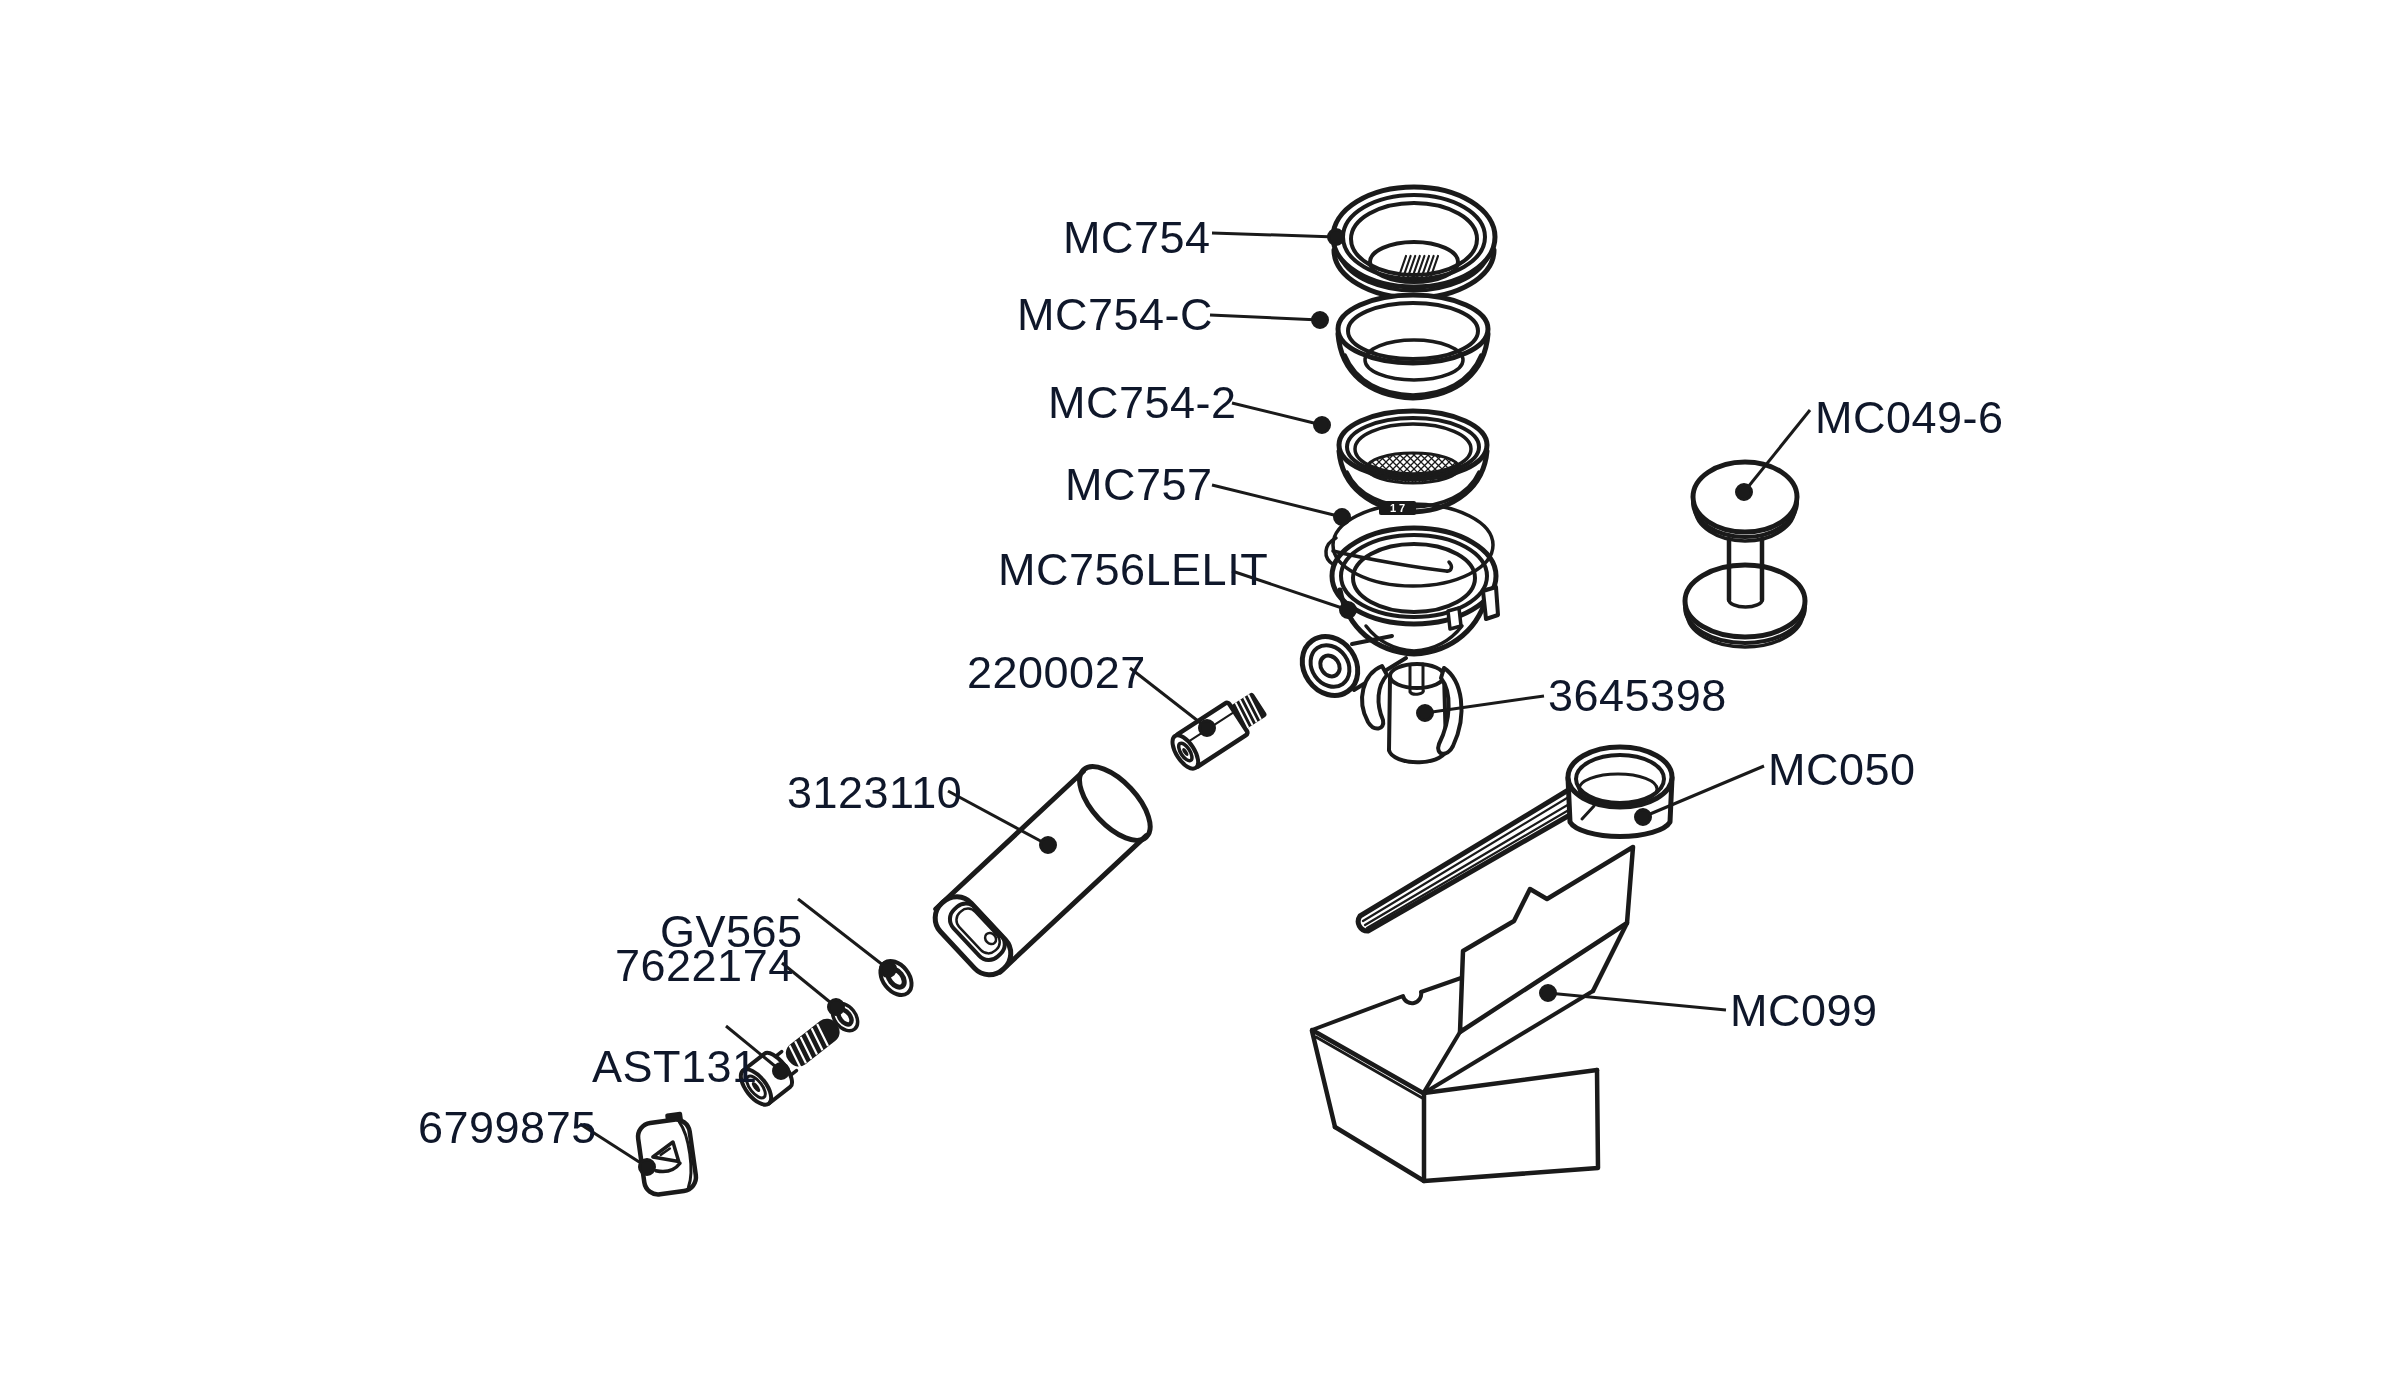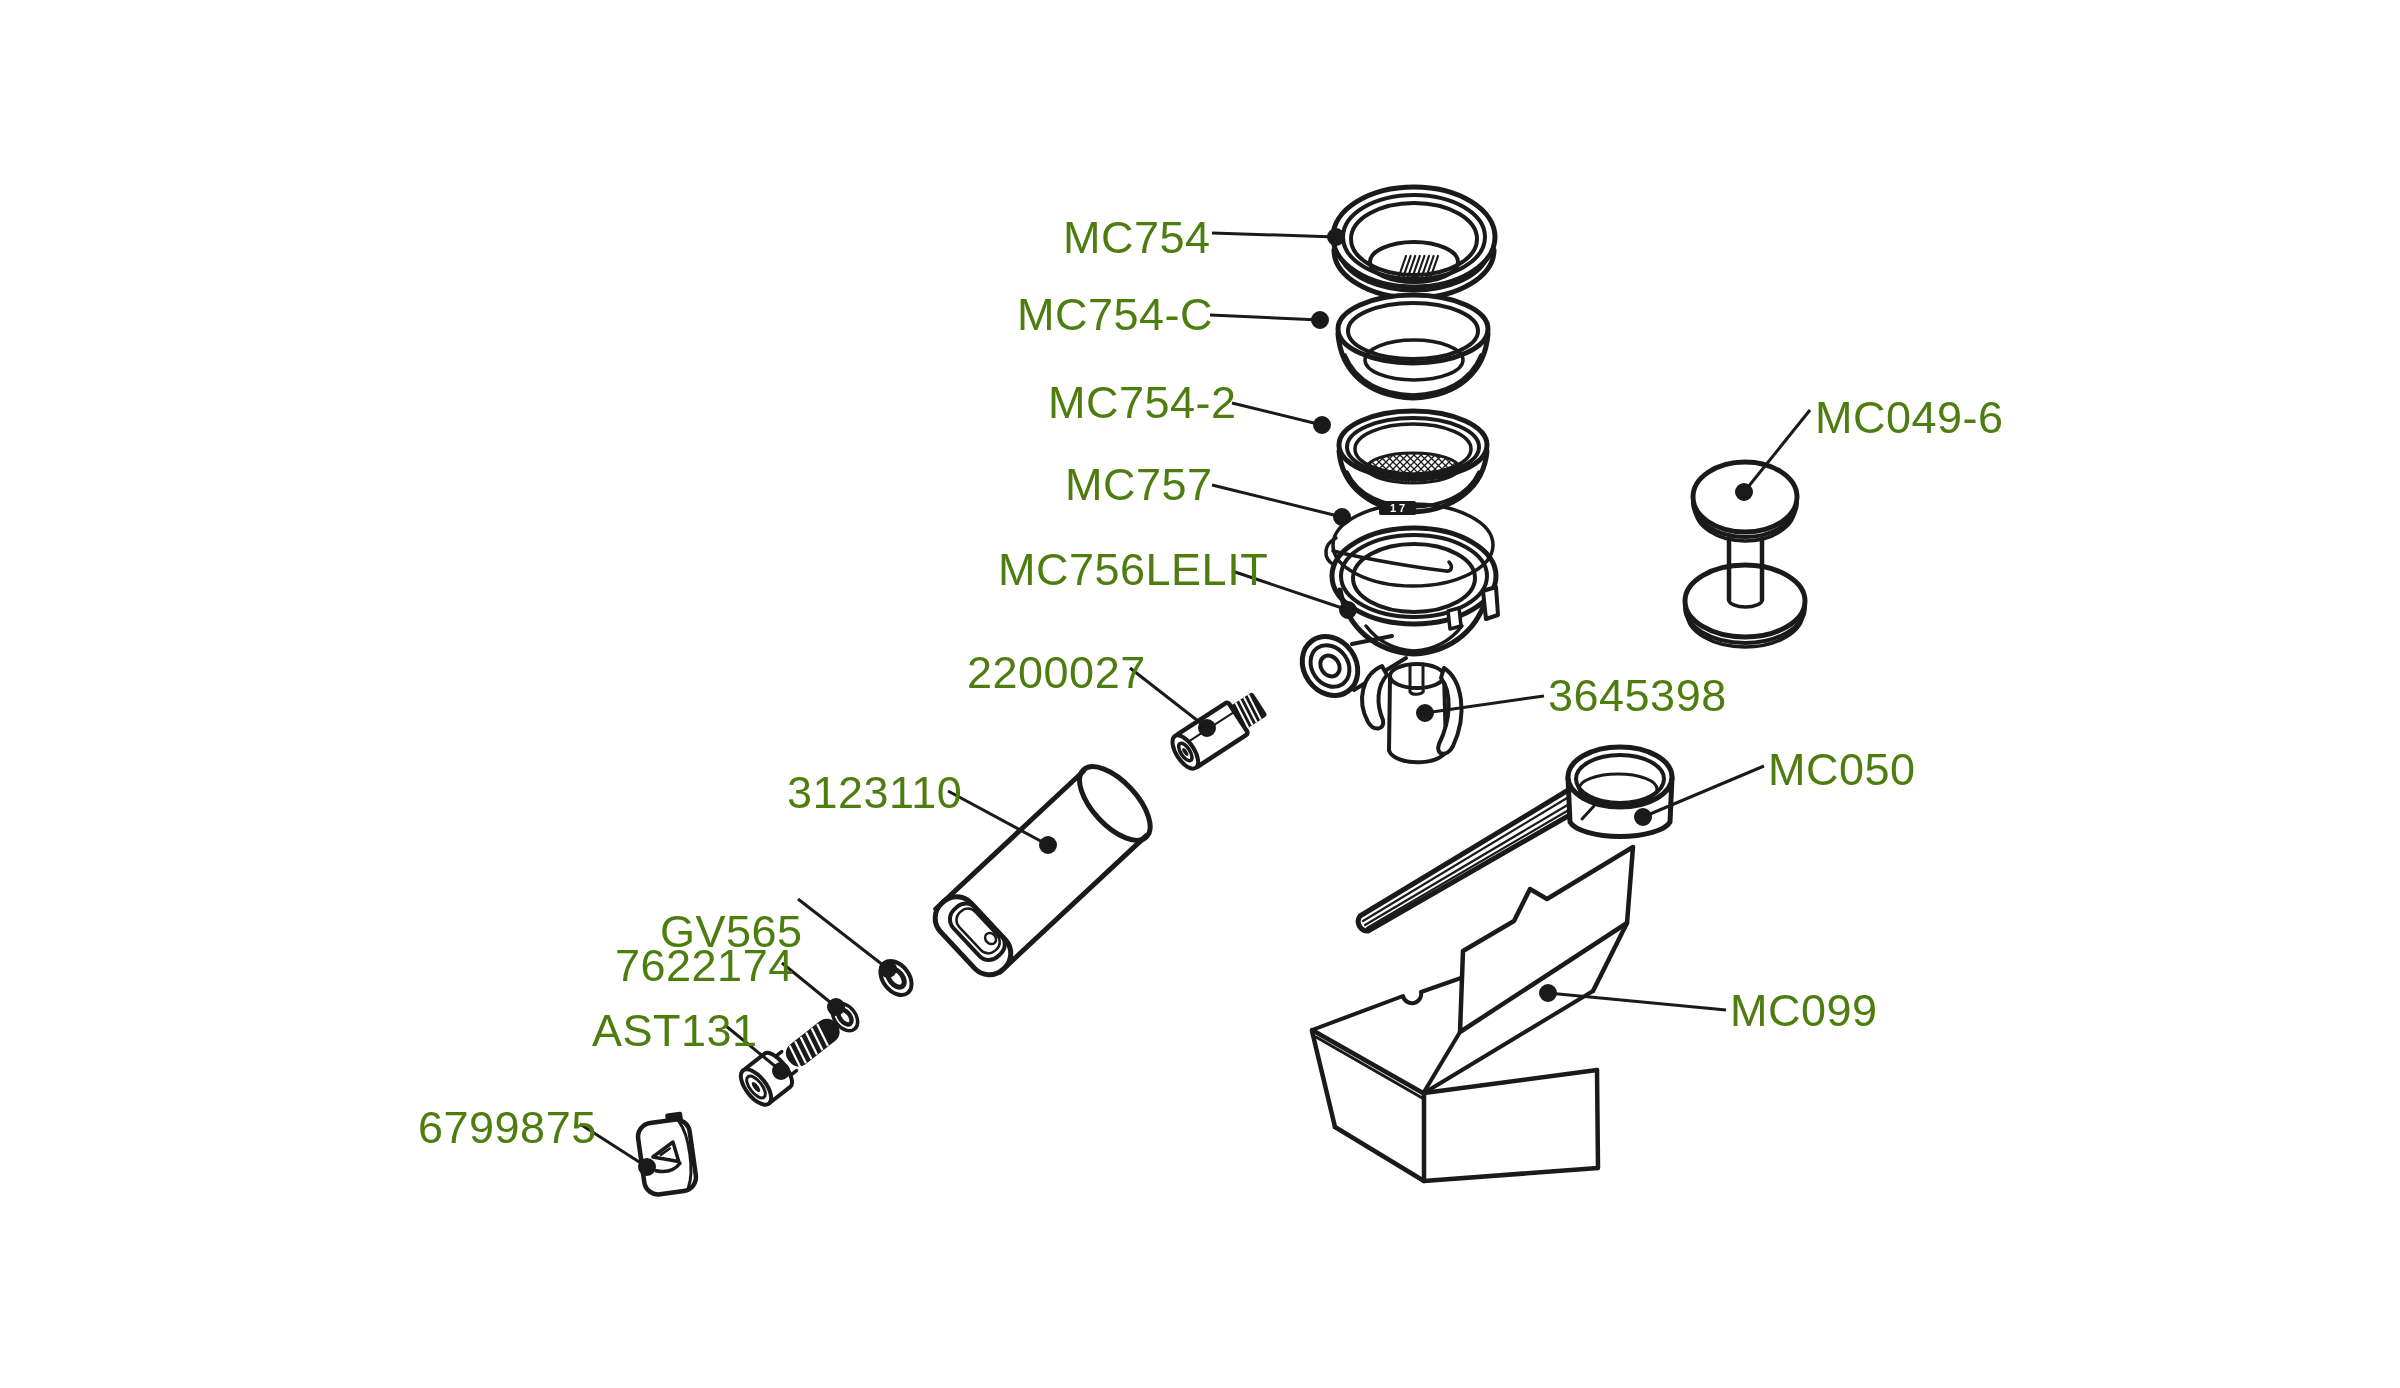--- a/index.html
+++ b/index.html
@@ -1,19 +1,19 @@
 <!DOCTYPE html>
 <html><head>
 <meta charset="utf-8">
 <style>
   html,body{margin:0;padding:0;background:#fff;}
   #stage{position:relative;width:2400px;height:1388px;background:#ffffff;overflow:hidden;
          font-family:"Liberation Sans", sans-serif;}
   #art{position:absolute;left:0;top:0;}
-  .part-label{position:absolute;font-size:45px;line-height:1;color:#4d7c0f;
+  .part-label{position:absolute;font-size:45px;line-height:1;color:#0f172a;
               white-space:nowrap;letter-spacing:.5px;font-weight:400;}
   svg *{vector-effect:none;}
   .ln{stroke:#1a1a1a;fill:none;stroke-linecap:round;stroke-linejoin:round;}
   .fw{fill:#ffffff;}
 </style>
 </head>
 <body>
 
 <div id="stage">
 
@@ -244,17 +244,17 @@
 <div class="part-label" style="left:1048px;top:380px">MC754-2</div>
 <div class="part-label" style="left:1065px;top:462px">MC757</div>
 <div class="part-label" style="left:998px;top:547px">MC756LELIT</div>
 <div class="part-label" style="left:1815px;top:395px">MC049-6</div>
 <div class="part-label" style="left:967px;top:650px">2200027</div>
 <div class="part-label" style="left:1548px;top:673px">3645398</div>
 <div class="part-label" style="left:787px;top:770px">3123110</div>
 <div class="part-label" style="left:1768px;top:747px">MC050</div>
 <div class="part-label" style="left:660px;top:909px">GV565</div>
 <div class="part-label" style="left:615px;top:943px">7622174</div>
-<div class="part-label" style="left:592px;top:1008px">AST131</div>
+<div class="part-label" style="left:592px;top:1044px">AST131</div>
 <div class="part-label" style="left:1730px;top:988px">MC099</div>
 <div class="part-label" style="left:418px;top:1105px">6799875</div>
 
 </div>
 
 </body></html>

